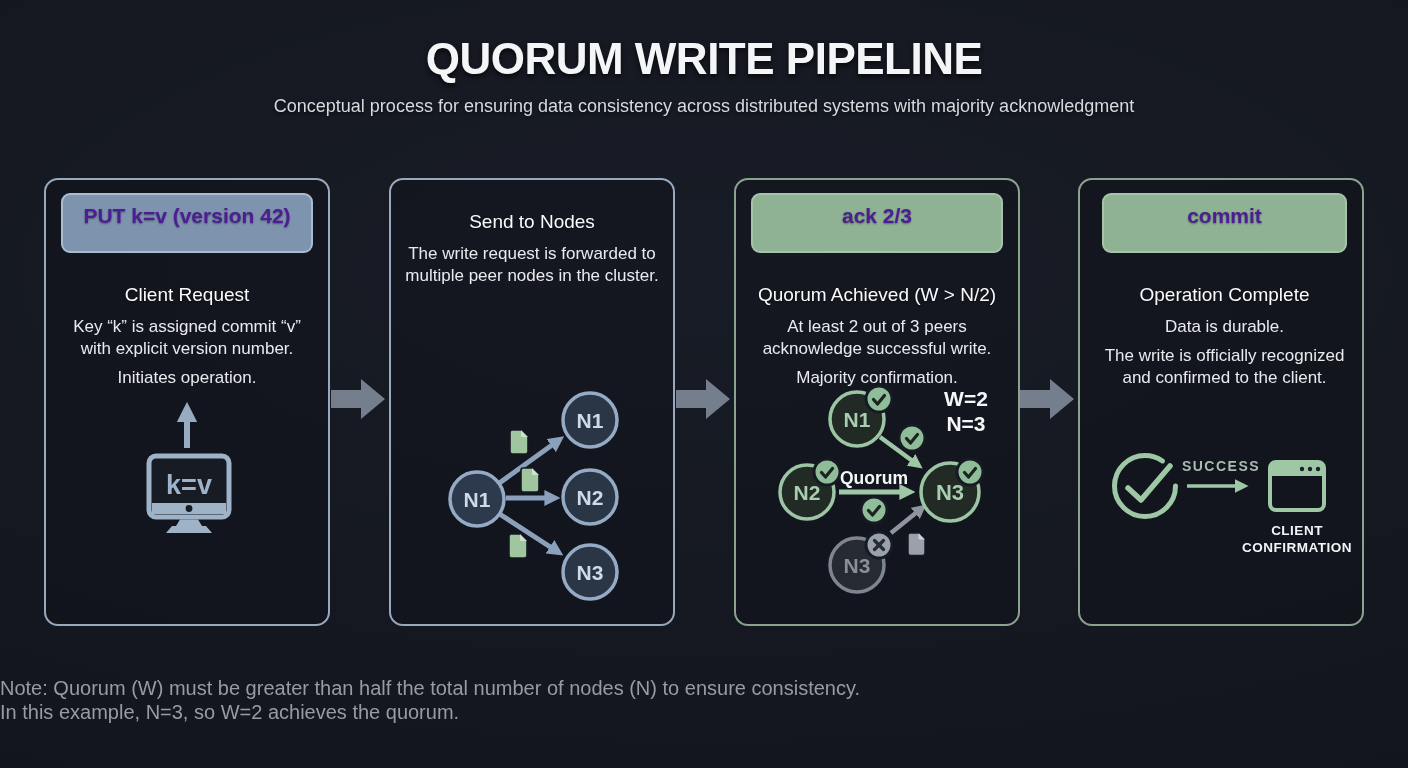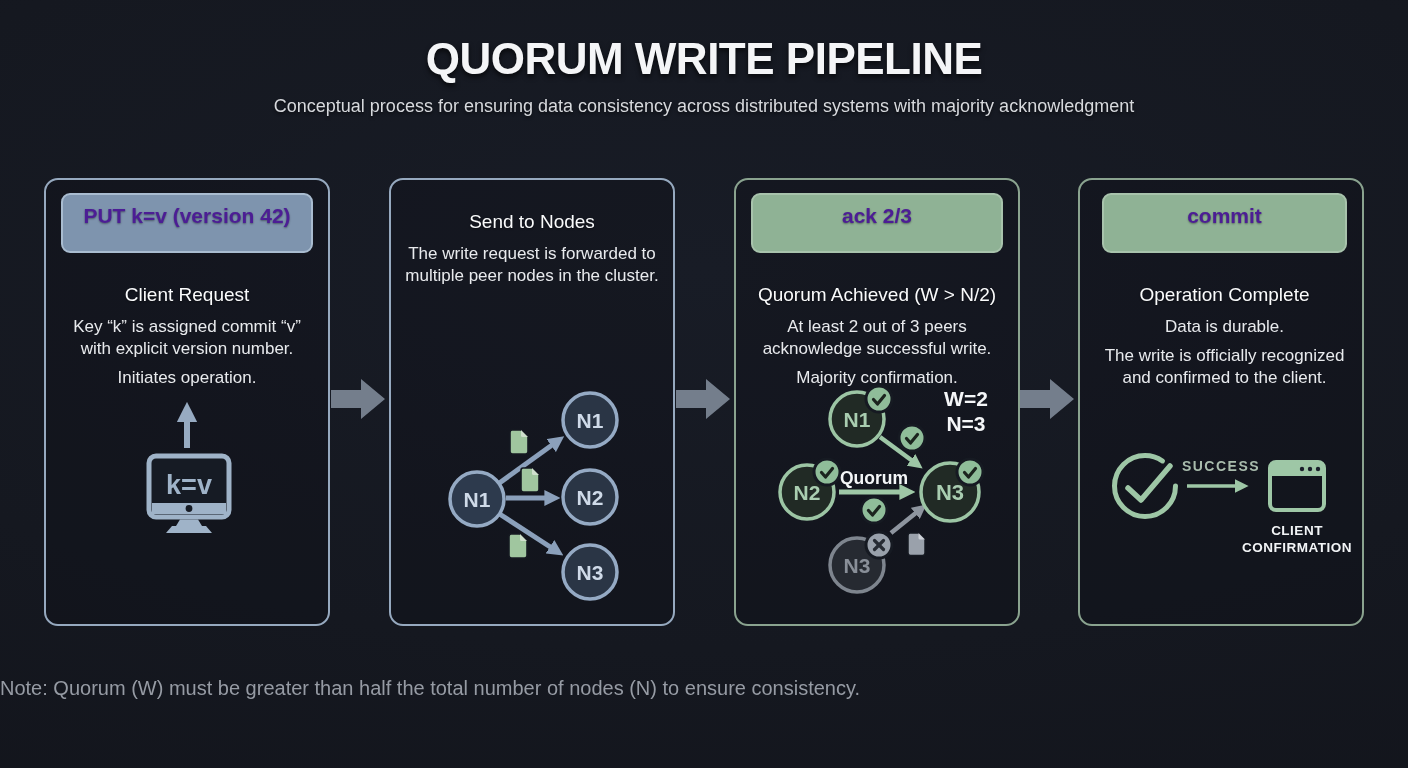--- a/index.html
+++ b/index.html
@@ -243,14 +243,15 @@
     <polygon points="0,13 30,13 30,2 54,22 30,42 30,31 0,31" fill="#747e8c"></polygon>
   </svg>
   <svg class="flow-arrow fa2" viewBox="0 0 56 44">
     <polygon points="0,13 30,13 30,2 54,22 30,42 30,31 0,31" fill="#747e8c"></polygon>
   </svg>
   <svg class="flow-arrow fa3" viewBox="0 0 56 44">
     <polygon points="0,13 30,13 30,2 54,22 30,42 30,31 0,31" fill="#747e8c"></polygon>
   </svg>
 
   <div class="note note1">Note: Quorum (W) must be greater than half the total number of nodes (N) to ensure consistency.</div>
+  <div class="note note2">In this example, N=3, so W=2 achieves the quorum.</div>
 
 </div>
 
 </body></html>

